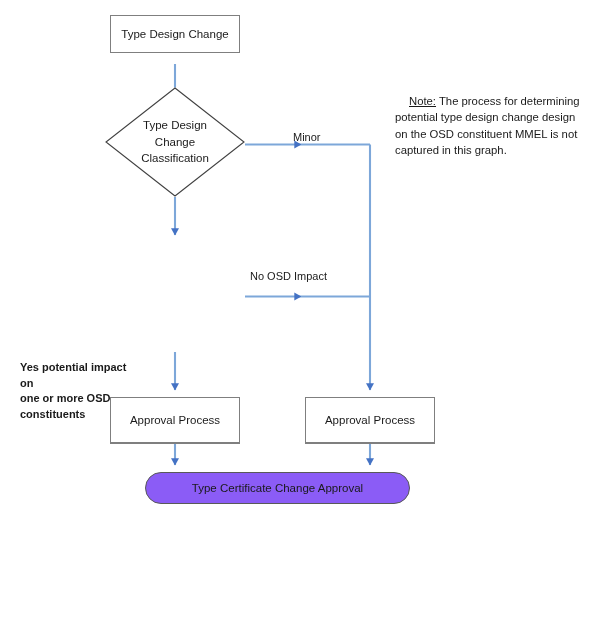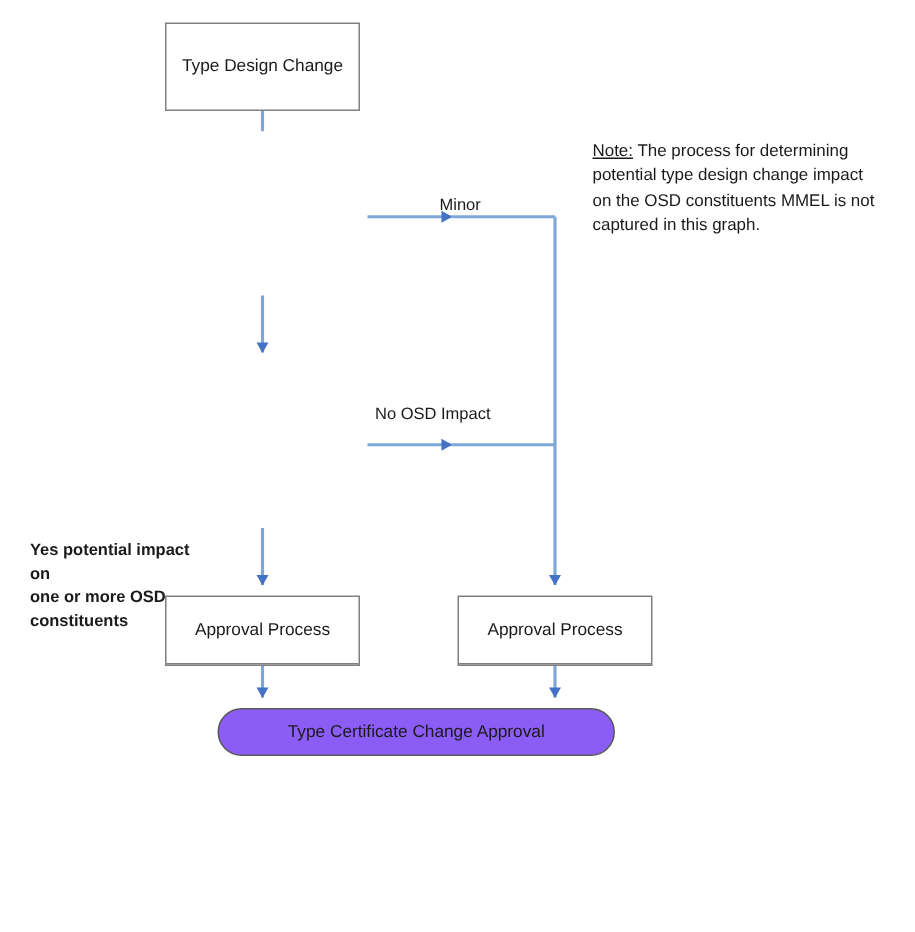--- a/index.html
+++ b/index.html
@@ -38,21 +38,21 @@
     display: flex;
     align-items: center;
     justify-content: center;
   }
 
   
   #start-box {
     left: 110px;
     top: 15px;
     width: 130px;
-    height: 59px;
+    height: 38px;
   }
 
   
   .diamond-wrap {
     position: absolute;
   }
   .diamond-wrap svg {
     position: absolute;
     left: 0;
     top: 0;
@@ -169,20 +169,21 @@
     position: absolute;
     left: 395px;
     top: 93px;
     width: 195px;
     font-size: 11.3px;
     line-height: 1.45;
     color: #1a1a1a;
   }
   #note-label {
     text-decoration: underline;
+    margin-left: 14px;
   }
 </style>
 </head>
 <body>
 
 <div id="canvas">
 
   <svg id="connectors" width="610" height="621" viewBox="0 0 610 621" xmlns="http://www.w3.org/2000/svg">
     <defs>
       <marker id="arrow-down" markerWidth="9" markerHeight="8" refX="4.5" refY="7.2" orient="0" markerUnits="userSpaceOnUse">
@@ -210,20 +211,30 @@
 
     <line x1="175" y1="444" x2="175" y2="465" stroke="#7da7d9" stroke-width="2.1" marker-end="url(#arrow-down)"></line>
 
     <line x1="370" y1="444" x2="370" y2="465" stroke="#7da7d9" stroke-width="2.1" marker-end="url(#arrow-down)"></line>
   </svg>
 
   <div class="box" id="start-box">
     <span class="node-text">Type Design Change</span>
   </div>
 
+  <div class="diamond-wrap" id="diamond-classification">
+    <svg width="140" height="110" viewBox="0 0 140 110" xmlns="http://www.w3.org/2000/svg">
+      <polygon points="70,1 139,55 70,109 1,55" fill="#ffffff" stroke="#404040" stroke-width="1.1"></polygon>
+    </svg>
+    <div class="diamond-label">
+      <span class="node-text">Type Design
+Change
+Classification</span>
+    </div>
+  </div>
 
 
   <div class="edge-label" id="label-minor">Minor</div>
 
   <div class="edge-label" id="label-no-osd-impact">No OSD Impact</div>
 
   <div id="label-yes-impact">Yes potential impact on
 one or more OSD
 constituents</div>
 
@@ -237,16 +248,16 @@
     <div class="approval-row top">
       <span class="node-text">Approval Process</span>
     </div>
   </div>
 
   <div id="terminator">
     <span class="node-text">Type Certificate Change Approval</span>
   </div>
 
   <div id="note-block">
-    <span id="note-label">Note:</span><span> The process for determining potential type design change impact on the OSD constituents MMEL is not captured in this graph.</span>
+    <span id="note-label">Note:</span><span> The process for determining potential type design change design on the OSD constituent MMEL is not captured in this graph.</span>
   </div>
 
 </div>
 
 </body></html>

